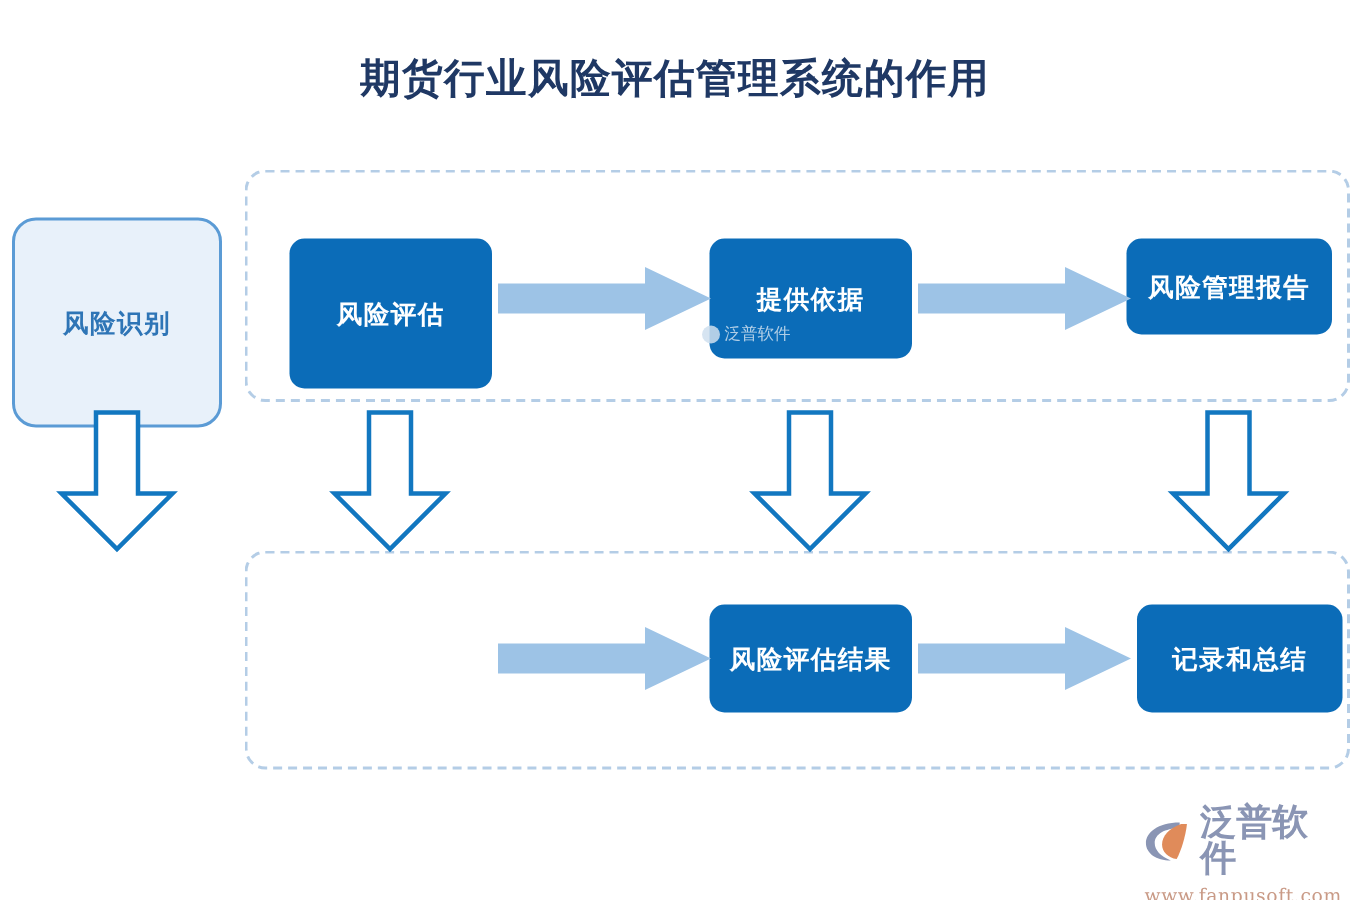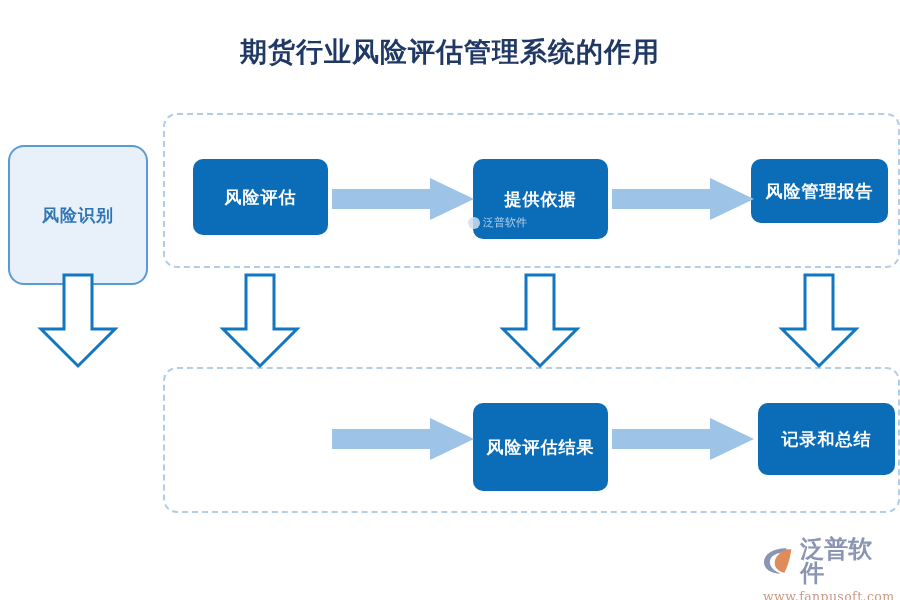--- a/index.html
+++ b/index.html
@@ -74,26 +74,26 @@
     display: flex;
     align-items: center;
     justify-content: center;
     color: #ffffff;
     font-size: 17px;
     font-weight: bold;
     letter-spacing: 1px;
     white-space: nowrap;
   }
   
-  #step-assess  { left: 193px; top: 159px; width: 135px; height: 76px; }
+  #step-assess  { left: 193px; top: 159px; width: 135px; height: 100px; }
   #step-control { left: 473px; top: 159px; width: 135px; height: 80px; }
   #step-report  { left: 751px; top: 159px; width: 137px; height: 64px; }
   
   #step-basis   { left: 193px; top: 403px; width: 135px; height: 72px; }
-  #step-result  { left: 473px; top: 403px; width: 135px; height: 88px; justify-content: center; }
+  #step-result  { left: 473px; top: 403px; width: 135px; height: 72px; justify-content: center; }
   #step-record  { left: 758px; top: 403px; width: 137px; height: 72px; }
 
   
   .h-arrow {
     position: absolute;
     width: 142px;
     height: 42px;
   }
   #harrow-1 { left: 332px; top: 178px; }
   #harrow-2 { left: 612px; top: 178px; }

